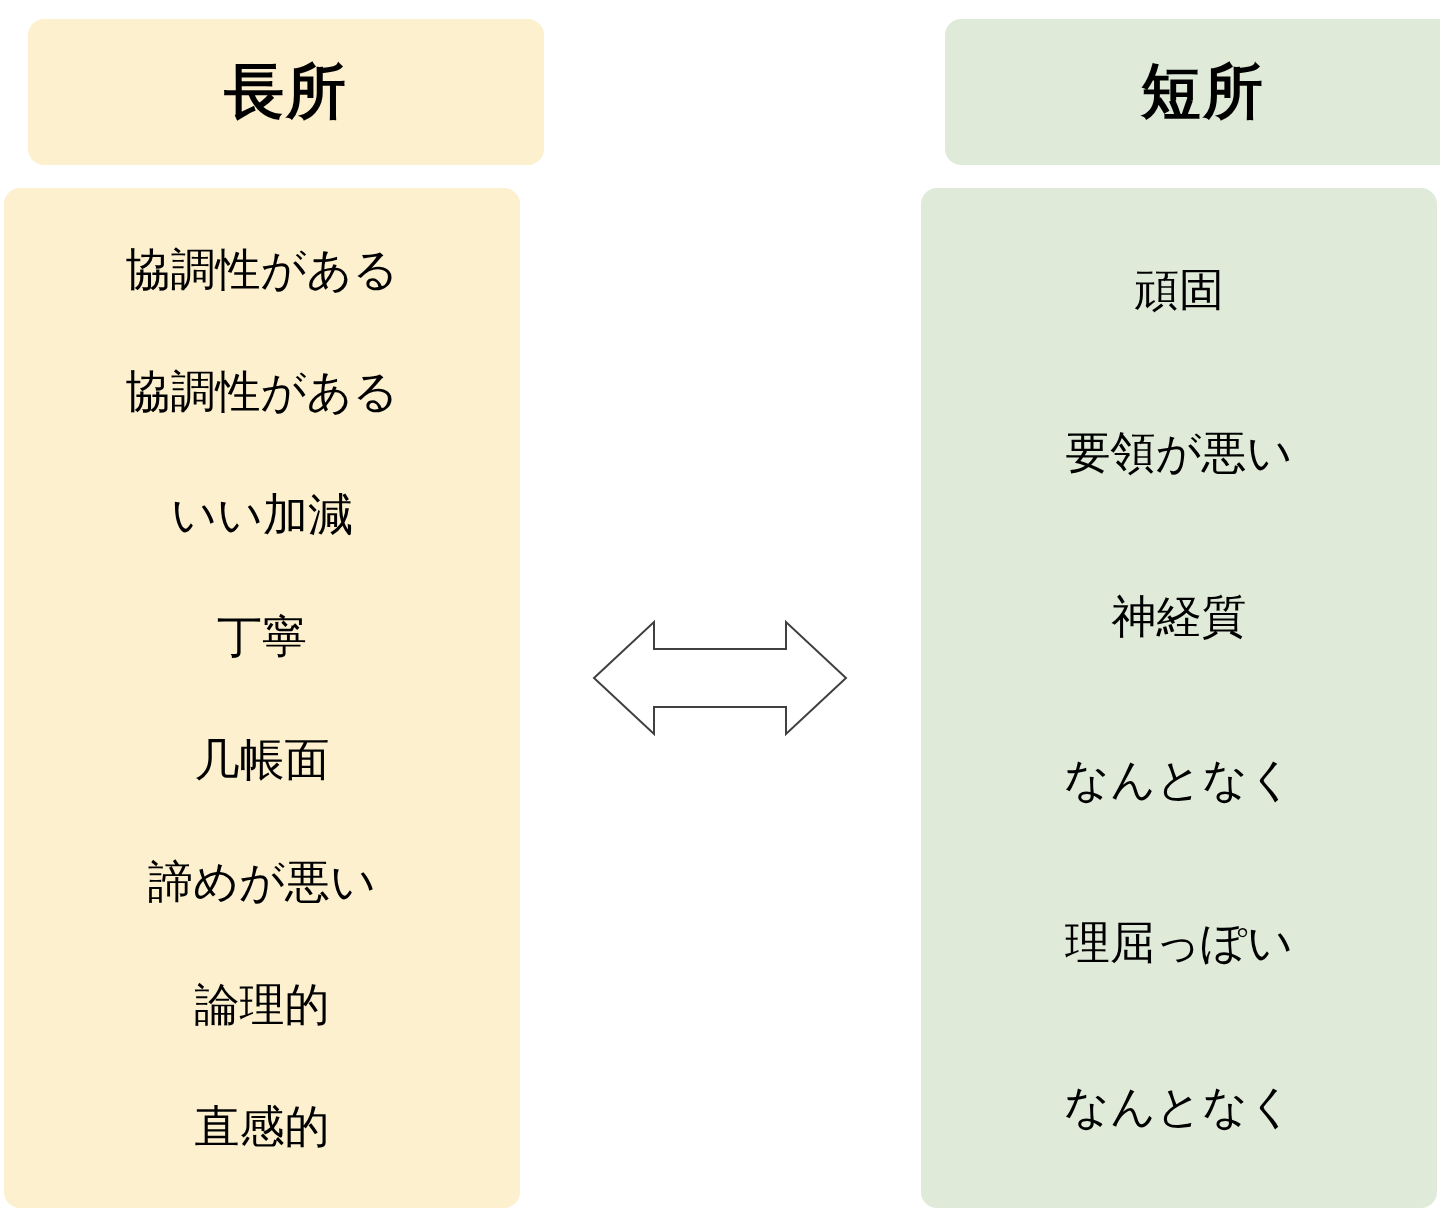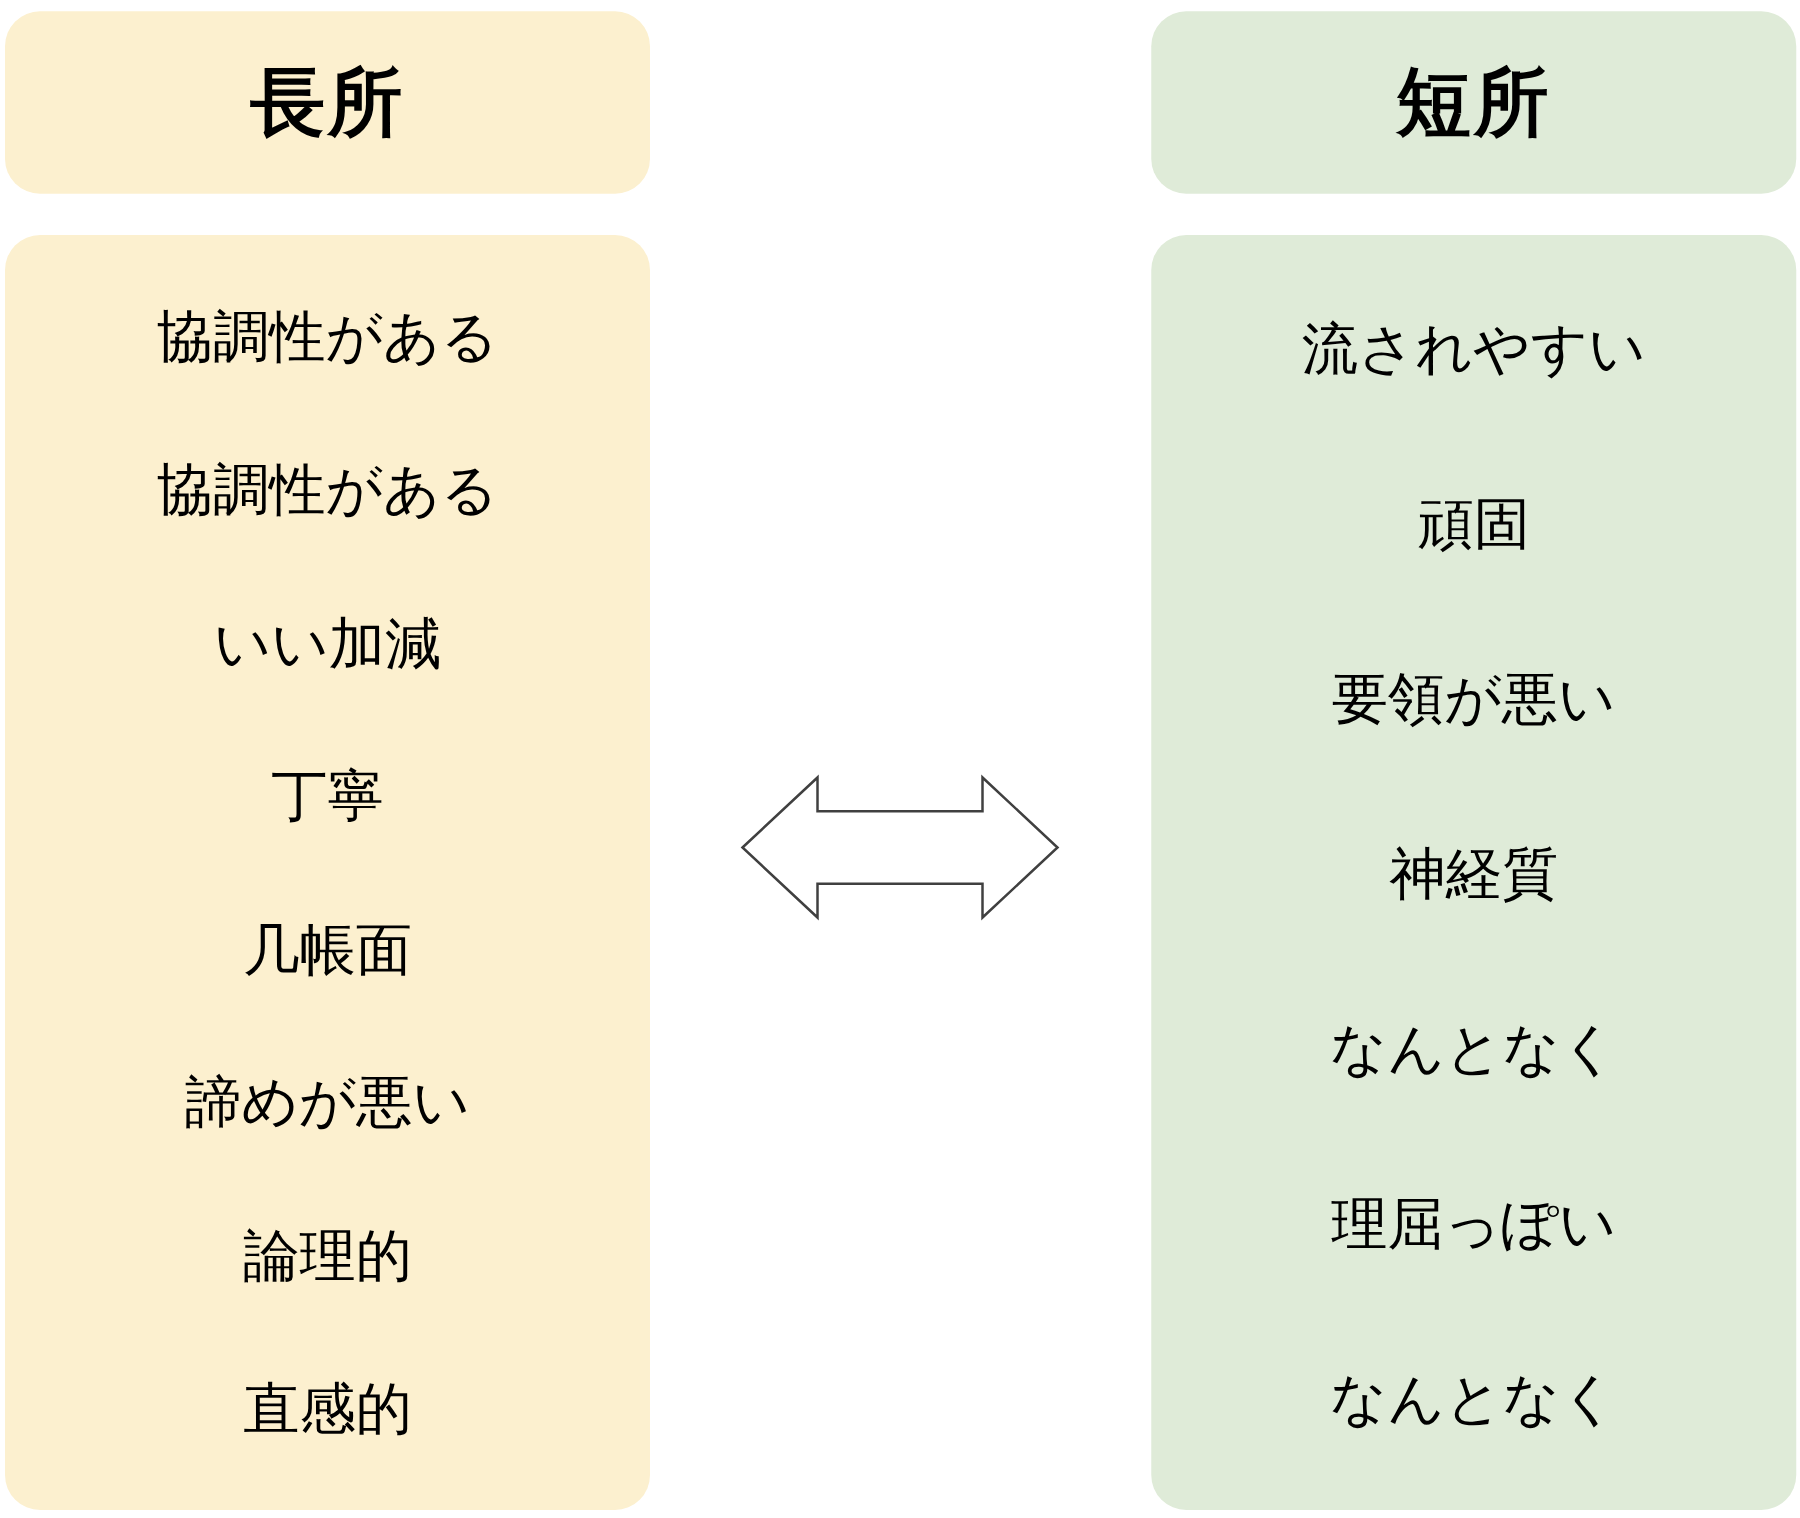--- a/index.html
+++ b/index.html
@@ -14,37 +14,38 @@
   body {
     width: 1440px;
     height: 1214px;
     position: relative;
     font-family: "Liberation Sans", "DejaVu Sans", sans-serif;
     color: var(--text);
     overflow: hidden;
   }
   .col-header {
     position: absolute;
-    top: 9px;
+    top: 19px;
     width: 516px;
     height: 146px;
-    border-radius: 28px;
+    border-radius: 16px;
     display: flex;
     align-items: center;
     justify-content: center;
     font-size: 60px;
     font-weight: bold;
     letter-spacing: 2px;
+    margin-left: 24px;
   }
   .col-body {
     position: absolute;
     top: 188px;
     width: 516px;
     height: 1020px;
-    border-radius: 28px;
+    border-radius: 16px;
     display: flex;
     flex-direction: column;
     justify-content: space-around;
     align-items: center;
     padding: 20px 10px;
   }
   .left { left: 4px;   background: var(--left-bg); }
   .right { left: 921px; background: var(--right-bg); }
   .item {
     font-size: 45px;
@@ -83,20 +84,19 @@
   <svg viewBox="0 0 256 120" xmlns="http://www.w3.org/2000/svg" preserveAspectRatio="none">
     <polygon points="2,60 62,4 62,31 194,31 194,4 254,60 194,116 194,89 62,89 62,116" fill="var(--arrow-fill)" stroke="var(--arrow-stroke)" stroke-width="2" stroke-linejoin="miter"></polygon>
   </svg>
 </div>
 
 <div class="col-header right">
   <span>短所</span>
 </div>
 
 <div class="col-body right">
-  <div class="item">流されやすい</div>
   <div class="item">頑固</div>
   <div class="item">要領が悪い</div>
   <div class="item">神経質</div>
   <div class="item">なんとなく</div>
   <div class="item">理屈っぽい</div>
   <div class="item">なんとなく</div>
 </div>
 
 </body></html>

